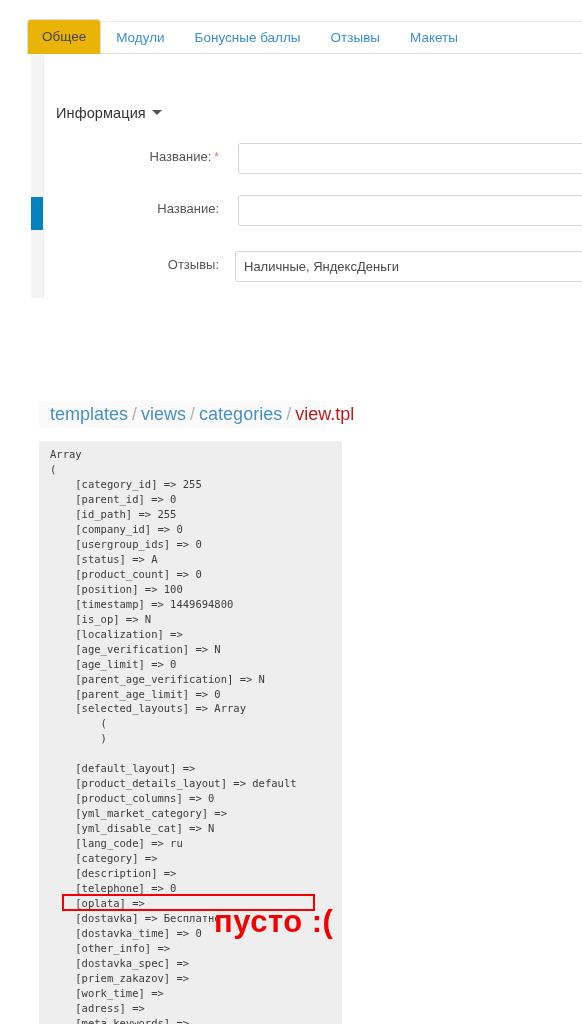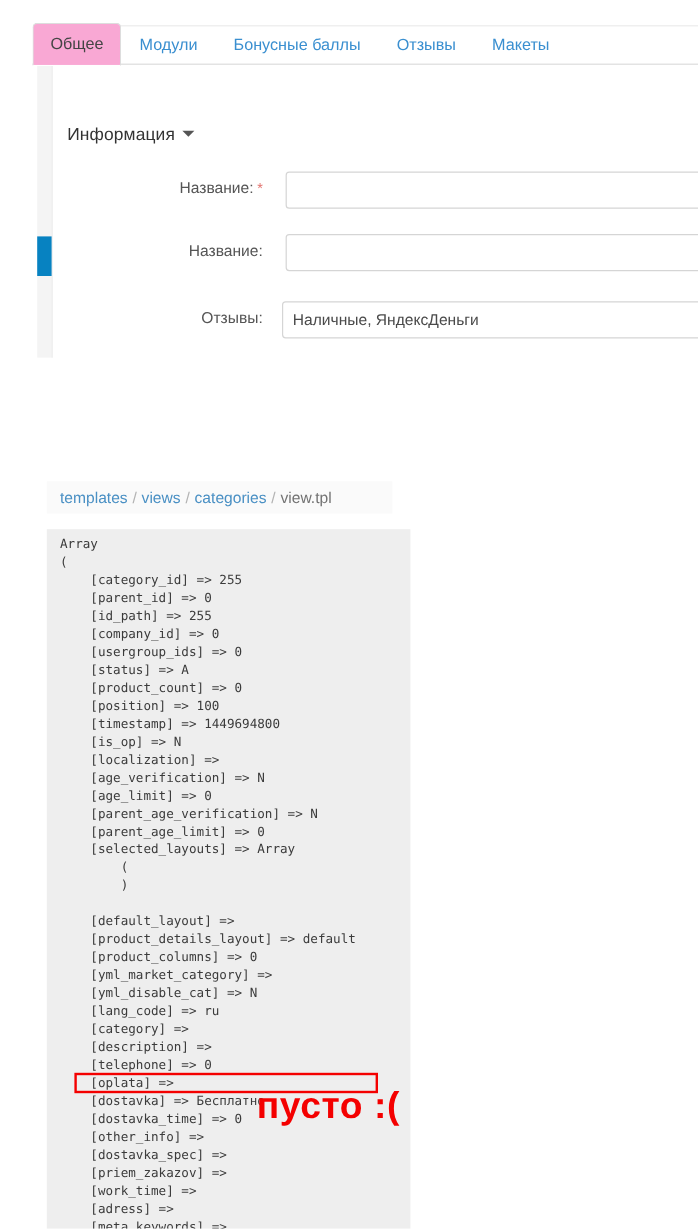--- a/index.html
+++ b/index.html
@@ -71,21 +71,21 @@
     line-height: 17px;
     white-space: nowrap;
     cursor: pointer;
     border: 1px solid transparent;
     border-bottom: none;
     position: relative;
     top: 1px;
   }
   .tab.active {
     color: #454545;
-    background: #f9a8d4;
+    background: #eab308;
     border: 1px solid #dddddd;
     border-bottom: 1px solid #ffffff;
     border-top-left-radius: 4px;
     border-top-right-radius: 4px;
   }
 
   
   #section-heading {
     position: absolute;
     left: 56px;
@@ -153,33 +153,33 @@
     position: absolute;
     left: 39px;
     top: 401px;
     width: 288px;
     height: 27px;
     background: #fafafa;
     box-sizing: border-box;
     display: flex;
     align-items: center;
     padding-left: 11px;
-    font-size: 13px;
+    font-size: 18px;
   }
   .crumb-link {
     color: #4a90c4;
     cursor: pointer;
     white-space: nowrap;
   }
   .crumb-sep {
     color: #b3b3b3;
     margin: 0 4px;
   }
   .crumb-current {
-    color: #737373;
+    color: #b91c1c;
     white-space: nowrap;
   }
 
   
   #code-dump {
     position: absolute;
     left: 39px;
     top: 441px;
     width: 303px;
     height: 583px;

